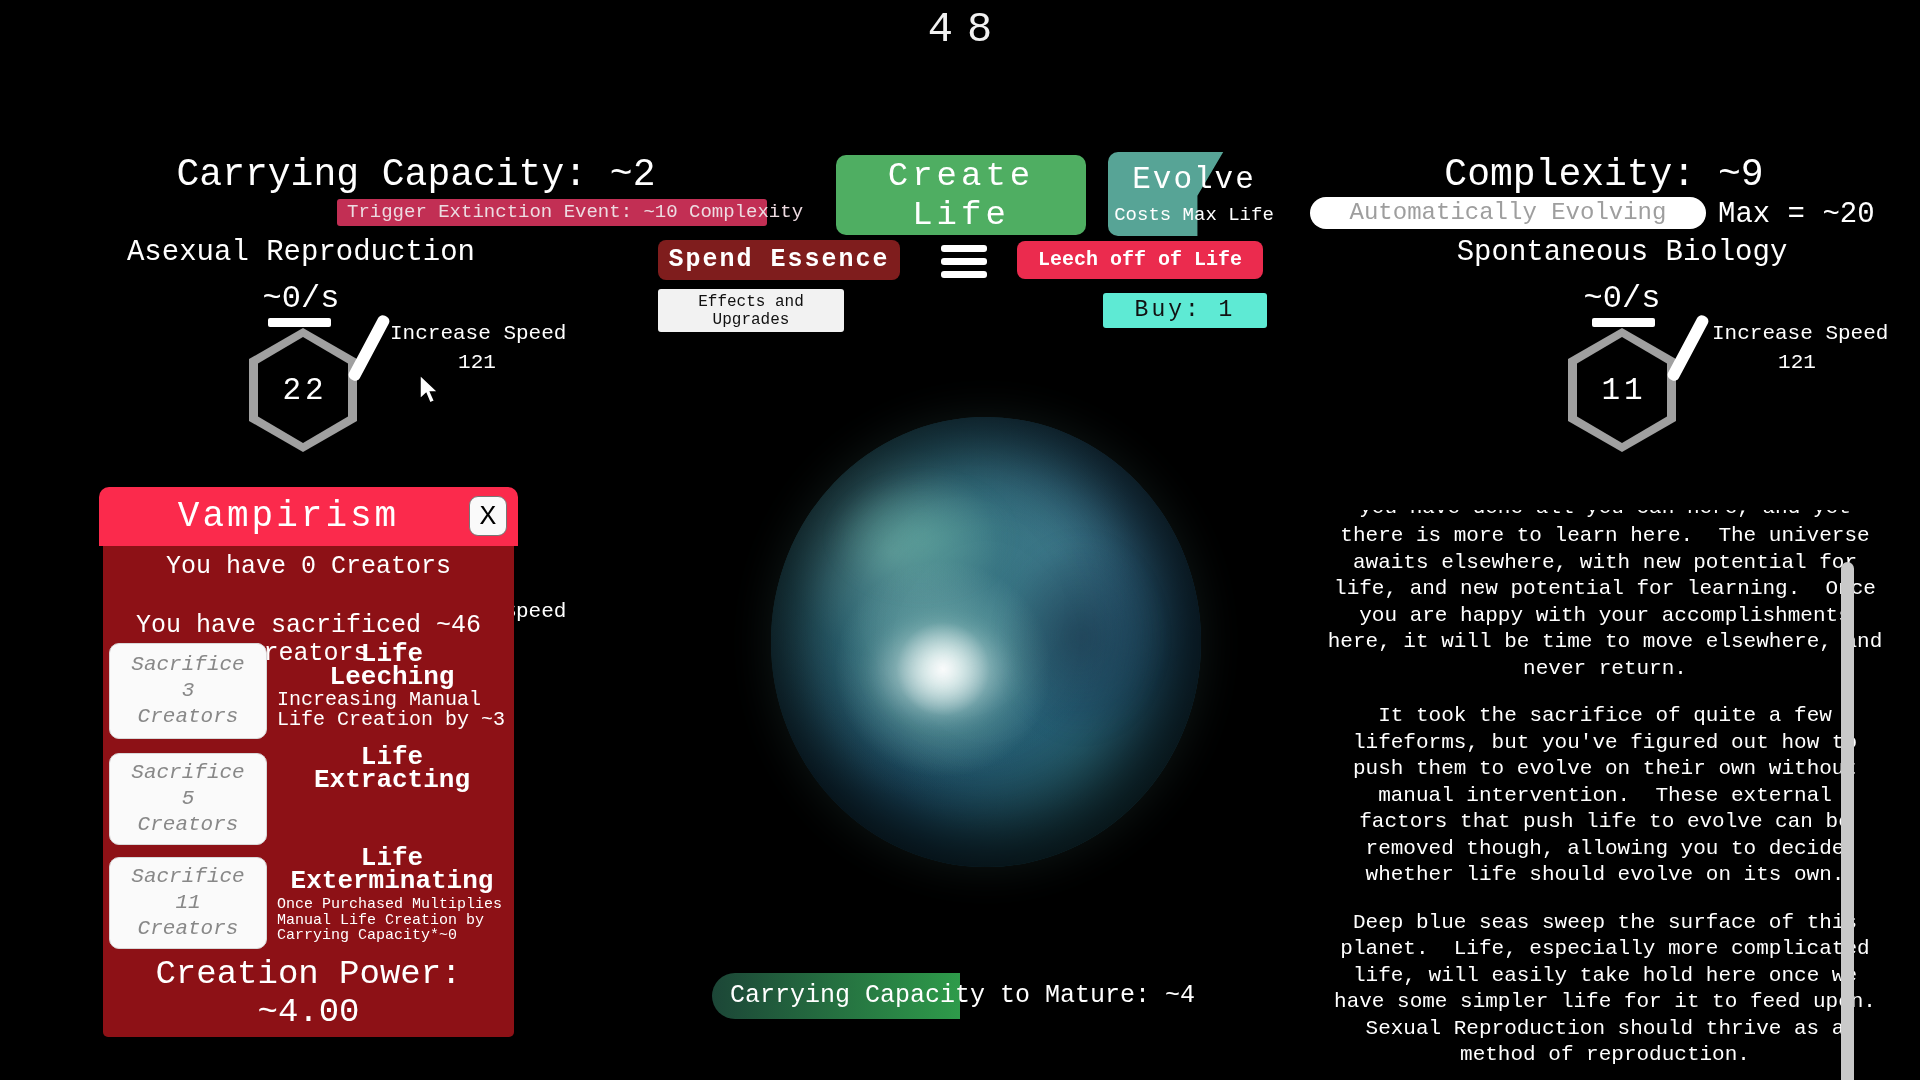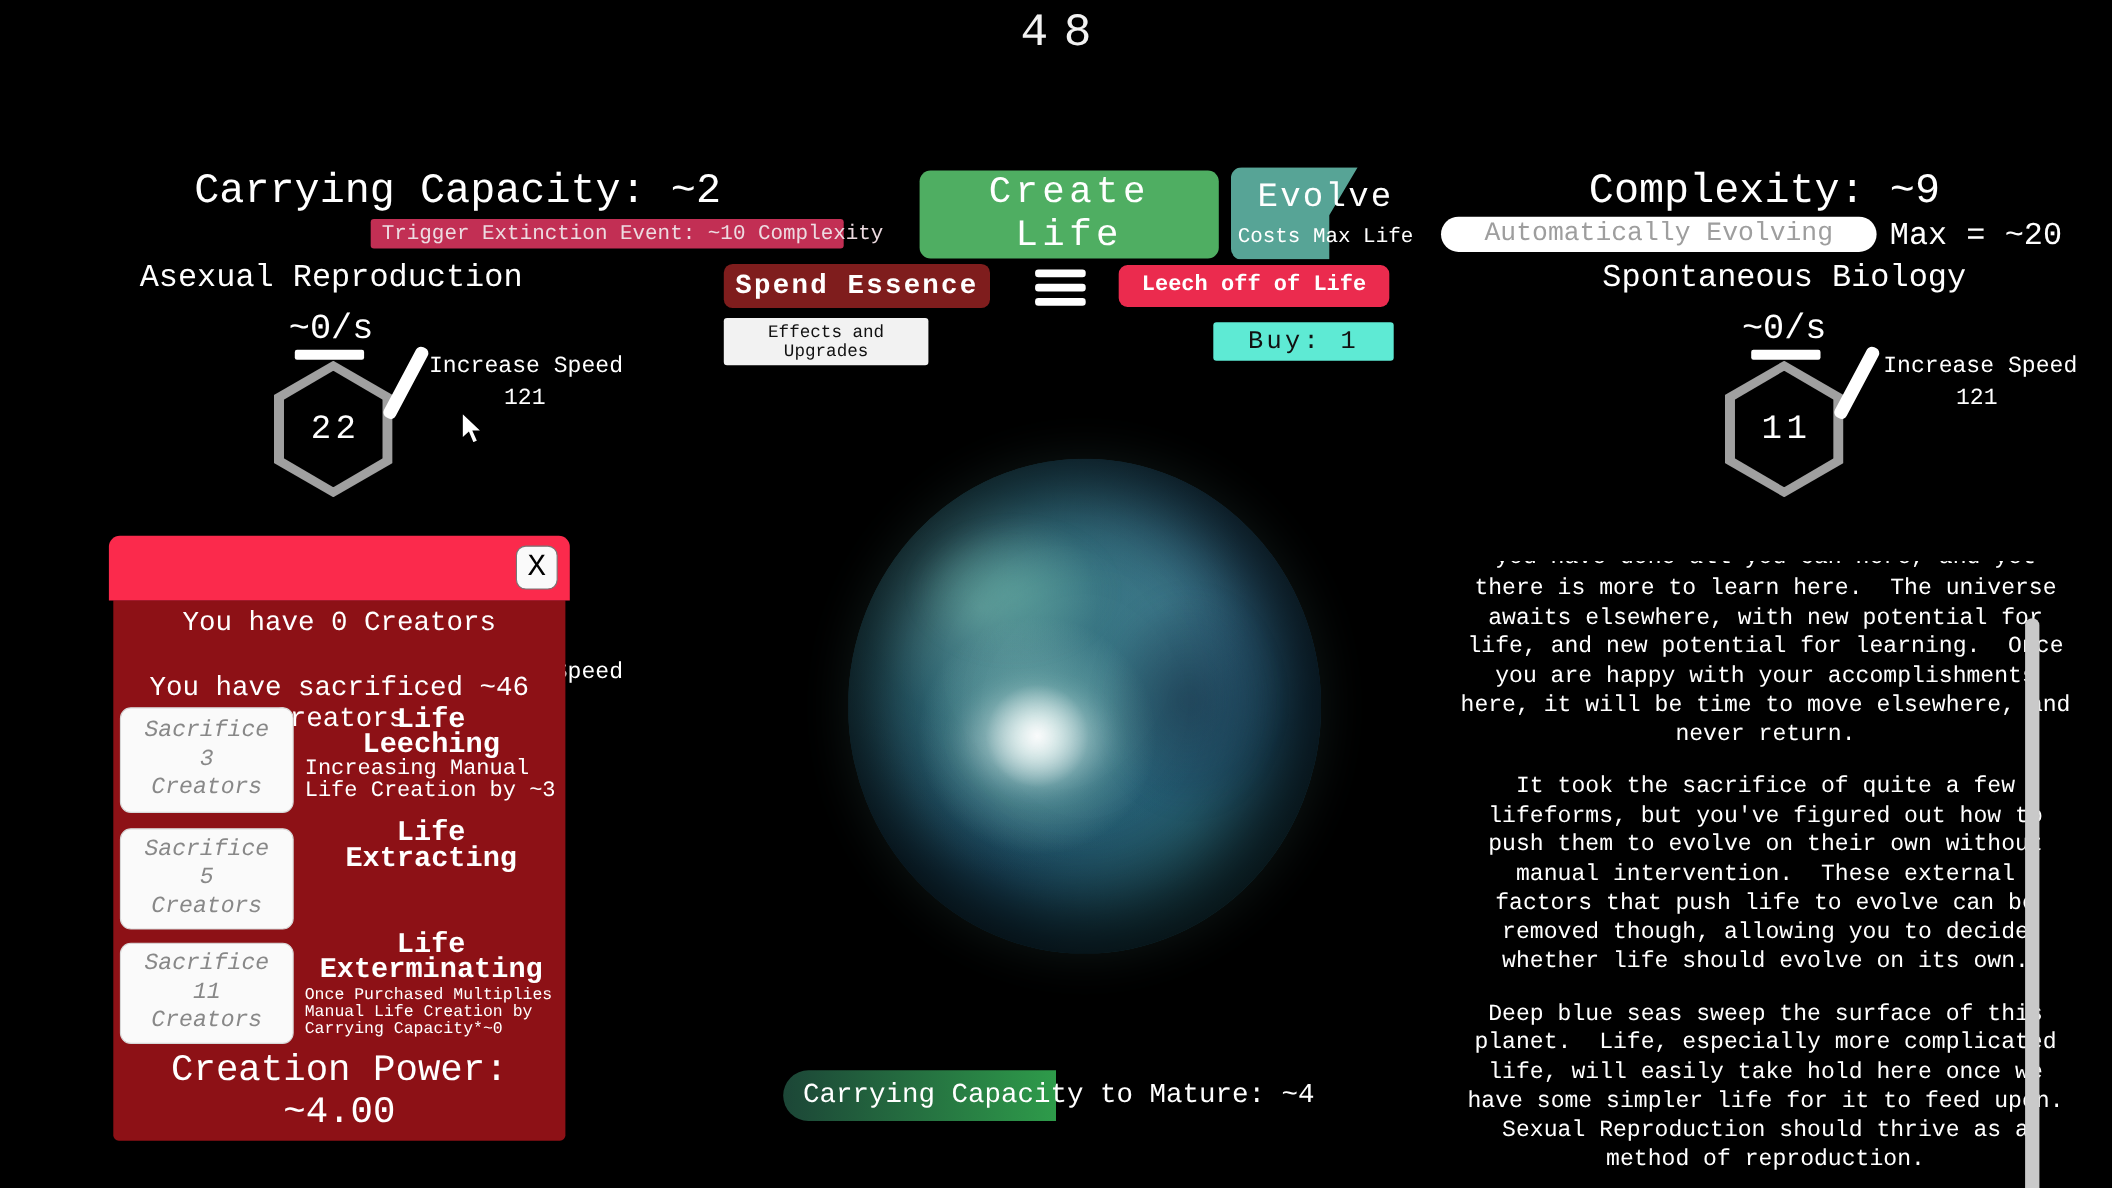--- a/index.html
+++ b/index.html
@@ -28,23 +28,23 @@
   
   .hex{width:108px;height:124px;}
   .hex-outer{position:absolute;inset:0;background:#A0A0A0;
     clip-path:polygon(50% 0%,100% 25%,100% 75%,50% 100%,0% 75%,0% 25%);}
   .hex-inner{position:absolute;inset:9px;background:#000;
     clip-path:polygon(50% 0%,100% 25%,100% 75%,50% 100%,0% 75%,0% 25%);}
   .hex-num{position:absolute;inset:0;display:flex;align-items:center;justify-content:center;
     font-size:31px;letter-spacing:4px;padding-left:4px;}
 
   
-  #create-btn{left:836px;top:155px;width:272px;height:80px;background:#4FAE62;border-radius:10px;
+  #create-btn{left:836px;top:155px;width:250px;height:80px;background:#4FAE62;border-radius:10px;
     font-size:34px;line-height:39px;letter-spacing:4px;text-align:center;padding-top:2px;box-sizing:border-box;}
-  #evolve-btn{left:1108px;top:152px;width:172px;height:84px;border-radius:10px;margin-left:11px;}
+  #evolve-btn{left:1108px;top:152px;width:172px;height:84px;border-radius:10px;}
   #evolve-fill{position:absolute;inset:0;background:#57A496;border-radius:10px 0 0 10px;
     clip-path:polygon(0 0,67% 0,52% 52%,52% 100%,0 100%);}
   #evolve-label{position:absolute;left:0;right:0;top:10px;text-align:center;font-size:31px;letter-spacing:2px;}
   #evolve-sub{position:absolute;left:0;right:0;top:52px;text-align:center;font-size:19px;white-space:nowrap;}
   #spend-btn{left:658px;top:240px;width:242px;height:40px;background:#7f1d1d;border-radius:8px;
     font-size:25px;line-height:40px;letter-spacing:2px;text-align:center;font-weight:600;}
   #leech-btn{left:1017px;top:241px;width:246px;height:38px;background:#EB2B4E;border-radius:8px;
     font-size:20px;line-height:38px;text-align:center;font-weight:bold;}
   #effects-btn{left:658px;top:289px;width:186px;height:43px;background:#F2F2F2;color:#111;border-radius:3px;
     font-size:16px;line-height:18px;text-align:center;padding-top:4px;box-sizing:border-box;}
@@ -166,20 +166,21 @@
   </div>
 
   <div id="mature-bar" class="abs">
     <div id="mature-fill"></div>
     <div id="mature-text">Carrying Capacity to Mature: ~4</div>
   </div>
 
   <div id="vamp" class="abs">
     <div id="vamp-body"></div>
     <div id="vamp-header"></div>
+    <div id="vamp-title">Vampirism</div>
     <div id="vamp-close">X</div>
     <div id="vamp-have">You have 0 Creators</div>
     <div id="vamp-sacr" class="pre">You have sacrificed ~46
 Creators</div>
 
     <div class="sac-btn pre" style="top:156px;height:96px;">Sacrifice
 3
 Creators</div>
     <div class="up-name pre" style="top:156px;">Life
 Leeching</div>

